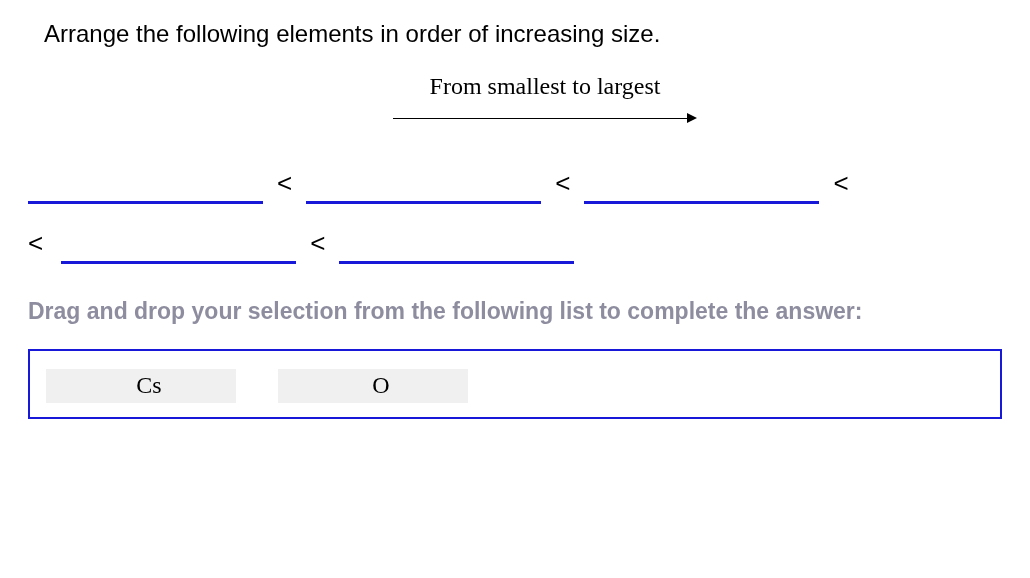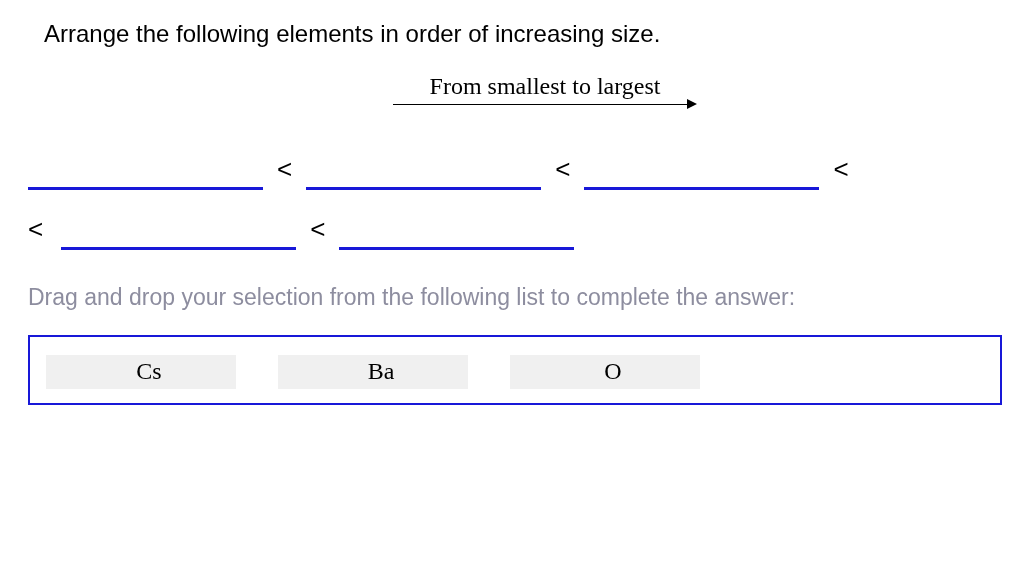--- a/index.html
+++ b/index.html
@@ -23,21 +23,21 @@
     }
     .direction-container {
       text-align: center;
       margin-bottom: 45px;
       margin-left: 60px;
     }
     .direction-label {
       font-family: "Times New Roman", Times, serif;
       font-size: 24px;
       color: #000;
-      margin-bottom: 1px;
+      margin-bottom: 15px;
       display: inline-block;
     }
     .arrow-container {
       display: flex;
       justify-content: center;
       align-items: center;
       margin-top: -2px;
     }
     .arrow-line {
       width: 295px;
@@ -76,21 +76,21 @@
     }
     .row1 {
       margin-left: 0;
     }
     .row2 {
       margin-top: 24px;
       margin-bottom: 30px;
     }
     .instruction-text {
       font-size: 23px;
-      font-weight: normal;
+      font-weight: bold;
       color: #8d8d9f;
       margin-top: 26px;
       margin-bottom: 20px;
       line-height: 1.5;
     }
     .options-box {
       border: 2px solid #1818d8;
       padding: 18px 16px 14px 16px;
       display: flex;
       flex-wrap: wrap;
@@ -136,15 +136,14 @@
   <div class="lt-leading">&lt;</div>
   <div class="blank-slot"></div>
   <div class="lt">&lt;</div>
   <div class="blank-slot"></div>
 </div>
 
 <div class="instruction-text">Drag and drop your selection from the following list to complete the answer:</div>
 
 <div class="options-box">
   <div class="option-chip">Cs</div>
-  <div class="option-chip">Ba</div>
   <div class="option-chip">O</div>
 </div>
 
 </body></html>

